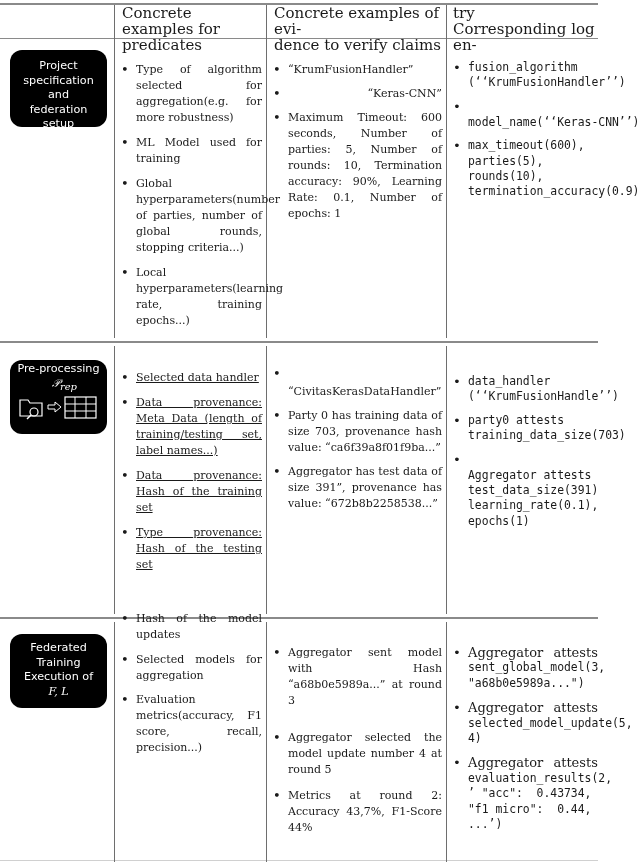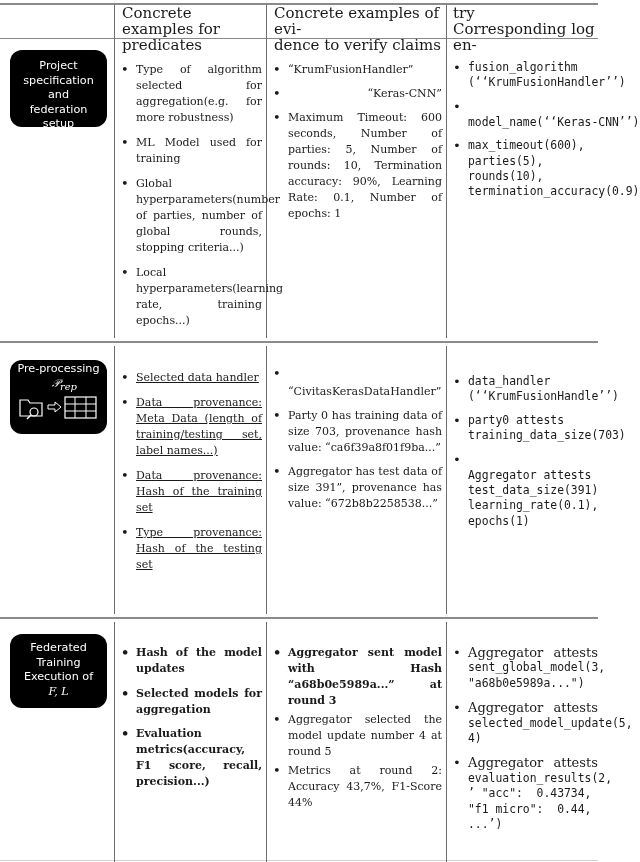--- a/index.html
+++ b/index.html
@@ -147,31 +147,31 @@
     </li>
   </ul>
 </div>
 
 <div class="stage" style="top:634px;height:74px;padding-top:7px;">
   <div>Federated</div>
   <div>Training</div>
   <div>Execution of</div>
   <div class="math">F, L</div>
 </div>
-<div class="cell" style="left:118px;top:645px;width:144px;font-weight:bold;">
+<div class="cell" style="left:118px;top:611px;width:144px;">
   <ul>
     <li style="margin-bottom:9px;">Hash of the model updates</li>
     <li style="">Selected models for aggregation</li>
     <li>Evaluation metrics(accuracy, F1 score, recall, precision...)</li>
   </ul>
 </div>
 <div class="cell" style="left:270px;top:645px;width:172px;">
   <ul>
-    <li style="margin-bottom:3px;font-weight:bold;">Aggregator sent model with Hash “a68b0e5989a...” at round 3</li>
-    <li style="margin-bottom:3px;">Aggregator selected the model update number 4 at round 5</li>
+    <li style="margin-bottom:21px;">Aggregator sent model with Hash “a68b0e5989a...” at round 3</li>
+    <li style="margin-bottom:10px;">Aggregator selected the model update number 4 at round 5</li>
     <li>Metrics at round 2: Accuracy 43,7%, F1-Score 44%</li>
   </ul>
 </div>
 <div class="cell mono" style="left:450px;top:645px;width:190px;">
   <ul>
     <li style="margin-bottom:9px;">
       <span class="rm" style="display:block;word-spacing:6px;">Aggregator attests</span>
       <span class="blk">sent_global_model(3,</span>
       <span class="blk">"a68b0e5989a...")</span>
     </li>

